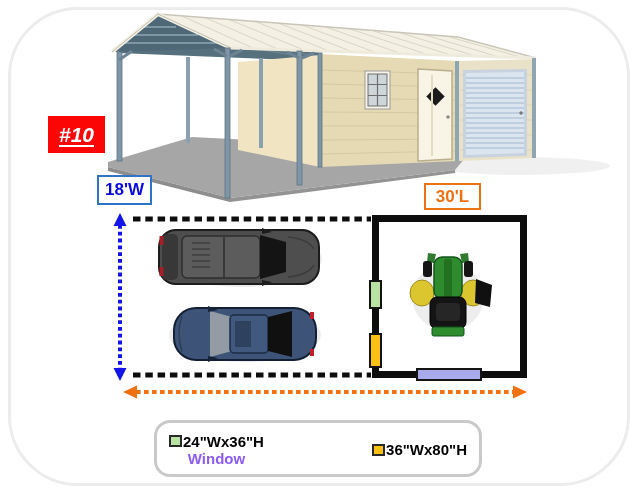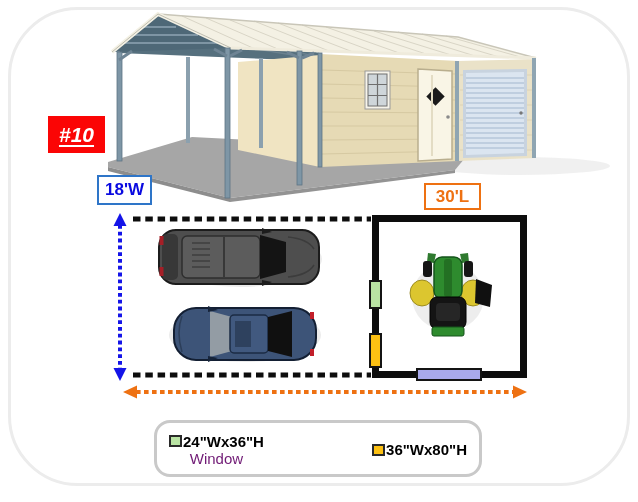--- a/index.html
+++ b/index.html
@@ -18,21 +18,21 @@
   .marker{position:absolute;box-sizing:border-box;border:2px solid #141414;}
   .marker-window{left:369px;top:280px;width:13px;height:29px;}
   .marker-walkdoor{left:369px;top:333px;width:13px;height:35px;}
   .marker-garagedoor{left:416px;top:368px;width:66px;height:13px;}
   .legend{position:absolute;left:154px;top:420px;width:328px;height:57px;box-sizing:border-box;
           border:3px solid #c9c9c9;border-radius:16px;display:flex;align-items:center;
           justify-content:space-between;padding:2px 12px 0 12px;background:#fff;}
   .legend-item{display:flex;flex-direction:column;align-items:center;}
   .legend-top{display:flex;align-items:center;gap:1px;font-weight:bold;font-size:15px;color:#000;}
   .swatch{display:inline-block;width:13px;height:12px;box-sizing:border-box;border:2px solid #222;}
-  .legend-label{font-weight:normal;font-size:15px;color:#701a75;line-height:17px;}
+  .legend-label{font-weight:bold;font-size:15px;color:#8b5cf6;line-height:17px;}
 </style>
 </head>
 <body>
 
 <div class="stage">
 
   <div class="frame"></div>
 
   <svg class="scene" width="638" height="502" viewBox="0 0 638 502">
 

